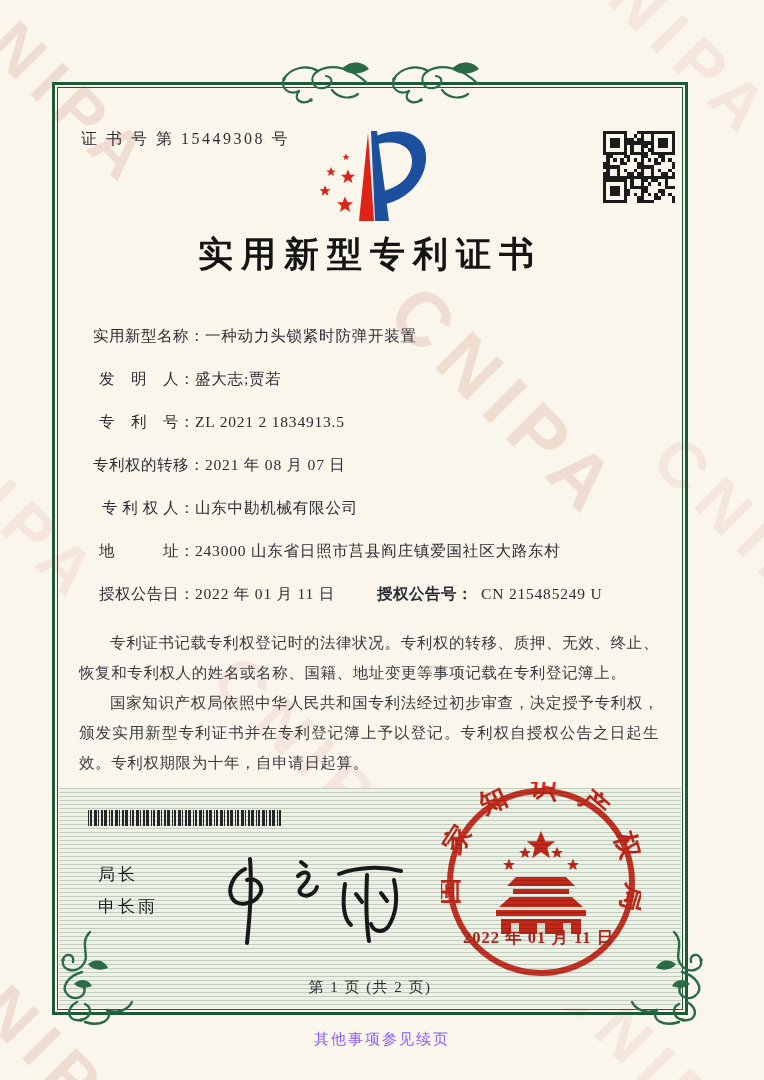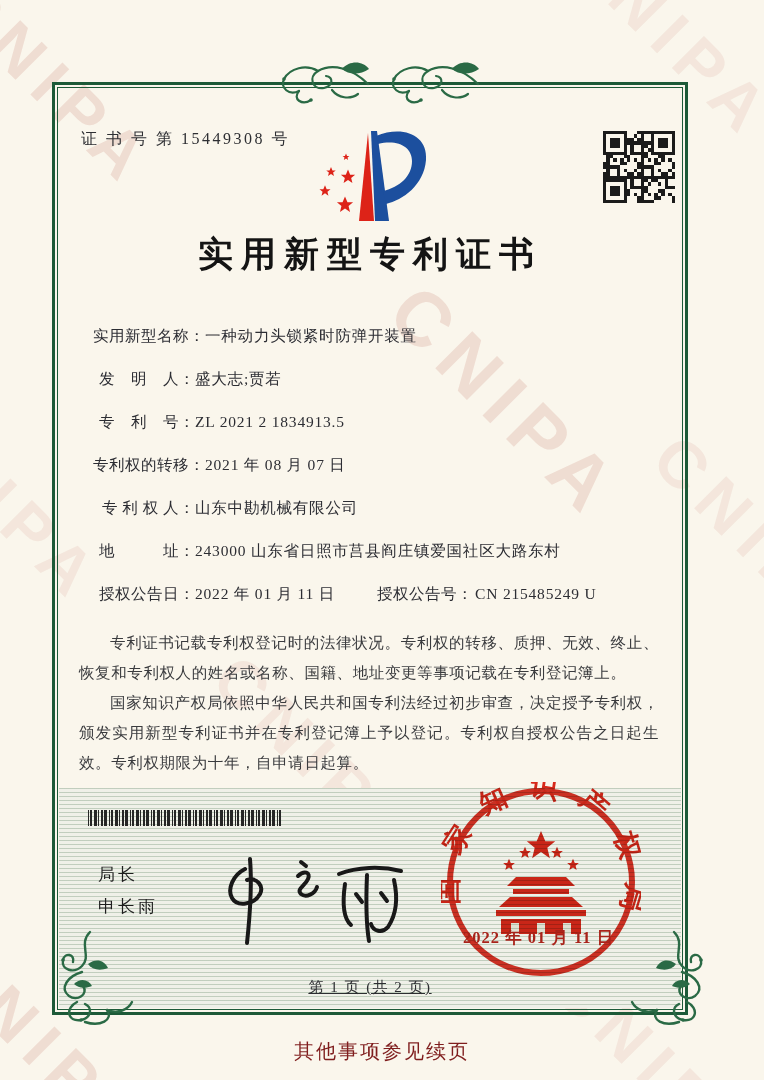--- a/index.html
+++ b/index.html
@@ -66,23 +66,23 @@
   .barcode{position:absolute;left:33px;top:725px;width:200px;height:16px;display:flex;align-items:stretch;overflow:hidden;}
   .barcode i{display:block;height:100%;background:#262626;flex:0 0 auto;}
   .signer-title{position:absolute;left:43px;top:778px;font-family:"Liberation Sans","DejaVu Sans",sans-serif;font-size:17px;letter-spacing:3px;color:#1e1e1e;}
   .signer-name{position:absolute;left:43px;top:810px;font-family:"Liberation Sans","DejaVu Sans",sans-serif;font-size:17px;letter-spacing:3px;color:#1e1e1e;}
   .signature{position:absolute;left:150px;top:768px;width:230px;height:95px;}
   .seal{position:absolute;left:386px;top:697px;width:200px;height:200px;z-index:4;mix-blend-mode:multiply;}
   .seal-date{
     position:absolute;left:408px;top:842px;z-index:5;font-size:16.5px;font-weight:bold;
     letter-spacing:1px;color:#a8231a;white-space:nowrap;
   }
-  .page-ind{position:absolute;left:0;right:0;top:893px;text-align:center;font-size:15px;letter-spacing:1.5px;color:#2c2d31;text-decoration:underline;}
-  
-  .footer-note{position:absolute;left:0;right:0;top:1030px;text-align:center;font-size:20px;letter-spacing:2px;color:#7f1d1d;z-index:2;margin-top:8px;}
+  .page-ind{position:absolute;left:0;right:0;top:893px;text-align:center;font-size:15px;letter-spacing:1.5px;color:#2c2d31;}
+  
+  .footer-note{position:absolute;left:0;right:0;top:1030px;text-align:center;font-size:15px;letter-spacing:2px;color:#8b5cf6;z-index:2;}
   .ornament{position:absolute;z-index:3;pointer-events:none;}
   .orn-top-a{left:272px;top:50px;width:100px;height:58px;}
   .orn-top-b{left:382px;top:50px;width:100px;height:58px;}
   .orn-bl{left:46px;top:928px;width:88px;height:102px;}
   .orn-br{left:630px;top:928px;width:88px;height:102px;transform:scaleX(-1);}
 </style>
 </head>
 <body>
 
 <div class="wm" style="left:-14px;top:-36px;">CNIPA</div>
@@ -586,21 +586,21 @@
       <span class="fvalue">山东中勘机械有限公司</span>
     </div>
     <div class="frow">
       <span class="flabel">地　　　址：</span>
       <span class="fvalue">243000 山东省日照市莒县阎庄镇爱国社区大路东村</span>
     </div>
     <div class="frow">
       <span class="flabel">授权公告日：</span>
       <span class="fvalue">2022 年 01 月 11 日</span>
       <span class="pair2">
-        <span class="flabel" style="min-width:0;margin-right:2px;">授权公告号：</span>
+        <span class="flabel" style="min-width:0;margin-right:8px;font-weight:bold;">授权公告号：</span>
         <span class="fvalue">CN 215485249 U</span>
       </span>
     </div>
   </div>
 
   <div class="paras">
     <p>专利证书记载专利权登记时的法律状况。专利权的转移、质押、无效、终止、恢复和专利权人的姓名或名称、国籍、地址变更等事项记载在专利登记簿上。</p>
     <p>国家知识产权局依照中华人民共和国专利法经过初步审查，决定授予专利权，颁发实用新型专利证书并在专利登记簿上予以登记。专利权自授权公告之日起生效。专利权期限为十年，自申请日起算。</p>
   </div>
 

